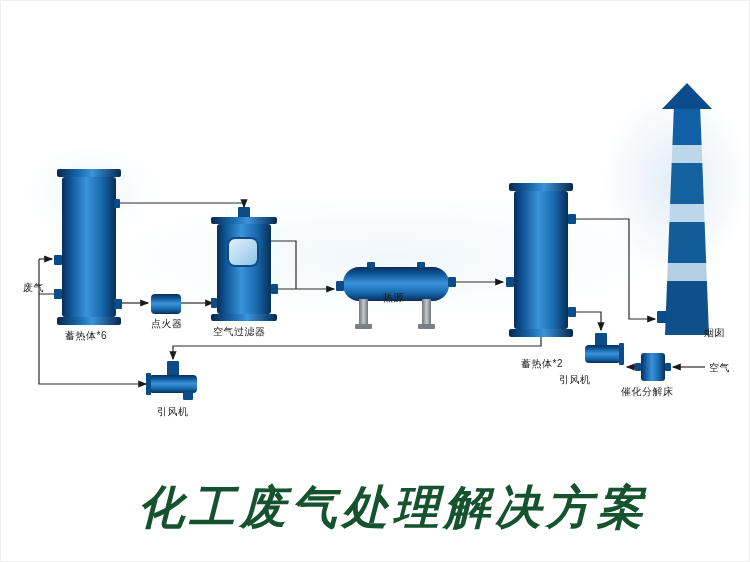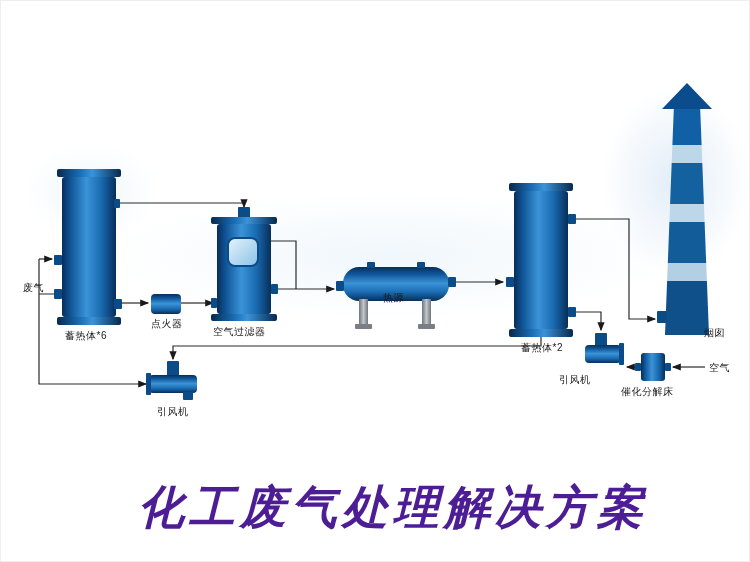--- a/index.html
+++ b/index.html
@@ -38,21 +38,21 @@
     position:absolute; left:118px; top:172px; z-index:4; pointer-events:none;
     font-family:"DejaVu Sans", sans-serif; font-weight:bold;
     font-size:108px; line-height:1.15; letter-spacing:14px;
     color:rgba(150,206,158,0.55);
     text-shadow:0 0 2px rgba(120,185,130,0.5);
     white-space:nowrap;
   }
   .title {
     position:absolute; left:0; top:476px; width:100%; text-align:center; z-index:3;
     font-family:"Liberation Serif", serif; font-weight:bold; font-style:italic;
-    font-size:46px; letter-spacing:5px; color:#4c1d95;padding-left:36px;
+    font-size:46px; letter-spacing:5px; color:#14532d;padding-left:36px;
   }
   .window {
     position:absolute; background:linear-gradient(135deg,#e2f1fb 0%,#8fc4e8 100%);
     border:2px solid #0b4c88; border-radius:8px;
   }
   .capTriangle {
     position:absolute; width:0; height:0;
     border-left:25px solid transparent; border-right:25px solid transparent;
     border-bottom:26px solid #0a4c8c;
   }
@@ -185,21 +185,21 @@
     <div class="steel abs" style="left:0; top:0; width:24px; height:28px;"></div>
     <div class="stub" style="left:-6px; top:10px; width:6px; height:8px;"></div>
     <div class="stub" style="left:24px; top:10px; width:6px; height:8px;"></div>
   </div>
 
   <div class="lbl" style="left:22px; top:280px;">废气</div>
   <div class="lbl" style="left:64px; top:328px;">蓄热体*6</div>
   <div class="lbl" style="left:150px; top:316px;">点火器</div>
   <div class="lbl" style="left:212px; top:324px;">空气过滤器</div>
   <div class="lbl" style="left:382px; top:290px;">热源</div>
-  <div class="lbl" style="left:520px; top:340px;">蓄热体*2</div>
+  <div class="lbl" style="left:520px; top:356px;">蓄热体*2</div>
   <div class="lbl" style="left:156px; top:404px;">引风机</div>
   <div class="lbl" style="left:558px; top:372px;">引风机</div>
   <div class="lbl" style="left:620px; top:384px;">催化分解床</div>
   <div class="lbl" style="left:708px; top:360px;">空气</div>
   <div class="lbl" style="left:678px; top:325px;margin-left:25px;">烟囱</div>
 
 
   <div class="title">化工废气处理解决方案</div>
 
 </div>

